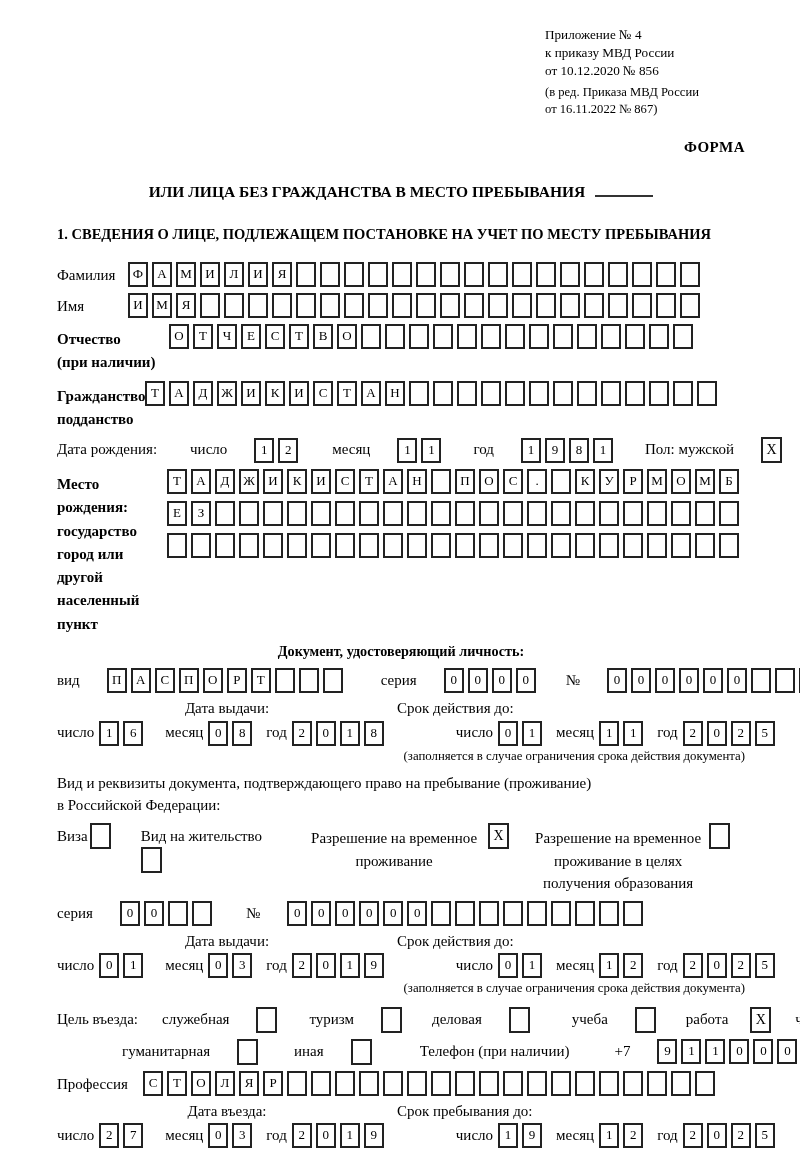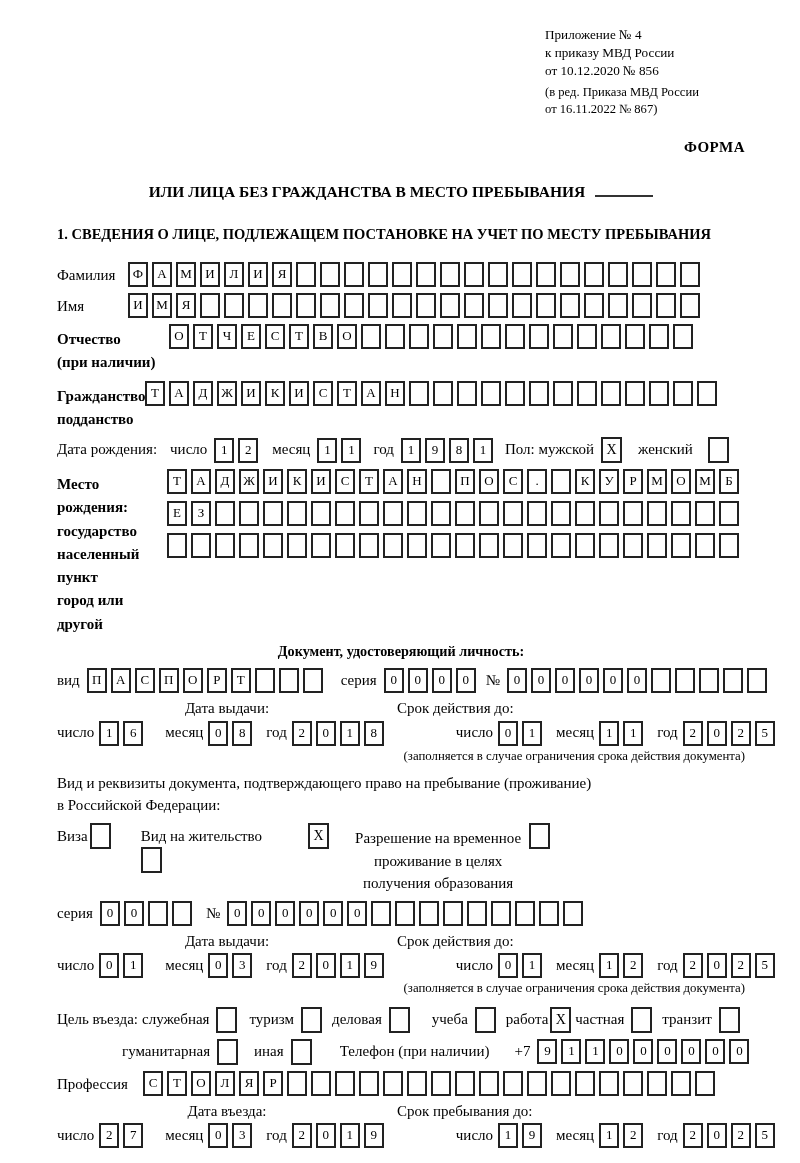--- a/index.html
+++ b/index.html
@@ -33,21 +33,21 @@
     background:#fff;
   }
   .stack .cells{display:block;margin-bottom:7px;}
 
   .cbox{
     display:inline-block;box-sizing:border-box;
     width:21px;height:26px;border:2px solid #222;
     font-size:14px;line-height:21px;text-align:center;vertical-align:middle;
     background:#fff;flex:0 0 auto;
   }
-  .inlrow{display:flex;align-items:center;margin-bottom:6px;flex-wrap:nowrap;}
+  .inlrow{display:flex;align-items:center;margin-bottom:6px;flex-wrap:nowrap;gap:20px;}
   .inlrow .lbl{margin-right:7px;white-space:nowrap;}
 
   .center-bold{text-align:center;font-weight:bold;font-size:14.2px;margin:2px 0 8px 0;}
 
   .dhead{display:flex;font-size:15px;margin-bottom:2px;}
   .dhead .dh-left{width:340px;text-align:center;}
   .dhead .dh-right{flex:1;text-align:left;}
   .drow{display:flex;align-items:center;margin-bottom:2px;}
   .dgroup{display:flex;align-items:center;}
   .dgroup .dlbl{margin-right:5px;white-space:nowrap;}
@@ -122,22 +122,22 @@
     <span class="lbl" style="margin-left:8px;">Пол: мужской</span>
     <span class="cbox">X</span>
     <span class="lbl" style="margin-left:16px;">женский</span>
     <span class="cbox" style="margin-left:8px;"></span>
   </div>
 
   <div class="frow stack" style="margin-top:6px;">
     <div class="flabel w110">
       <div>Место рождения:</div>
       <div>государство</div>
+      <div>город или другой</div>
       <div>населенный пункт</div>
-      <div>город или другой</div>
     </div>
     <div>
       <div class="cells"><span class="cell">Т</span><span class="cell">А</span><span class="cell">Д</span><span class="cell">Ж</span><span class="cell">И</span><span class="cell">К</span><span class="cell">И</span><span class="cell">С</span><span class="cell">Т</span><span class="cell">А</span><span class="cell">Н</span><span class="cell"></span><span class="cell">П</span><span class="cell">О</span><span class="cell">С</span><span class="cell">.</span><span class="cell"></span><span class="cell">К</span><span class="cell">У</span><span class="cell">Р</span><span class="cell">М</span><span class="cell">О</span><span class="cell">М</span><span class="cell">Б</span></div>
       <div class="cells"><span class="cell">Е</span><span class="cell">З</span><span class="cell"></span><span class="cell"></span><span class="cell"></span><span class="cell"></span><span class="cell"></span><span class="cell"></span><span class="cell"></span><span class="cell"></span><span class="cell"></span><span class="cell"></span><span class="cell"></span><span class="cell"></span><span class="cell"></span><span class="cell"></span><span class="cell"></span><span class="cell"></span><span class="cell"></span><span class="cell"></span><span class="cell"></span><span class="cell"></span><span class="cell"></span><span class="cell"></span></div>
       <div class="cells"><span class="cell"></span><span class="cell"></span><span class="cell"></span><span class="cell"></span><span class="cell"></span><span class="cell"></span><span class="cell"></span><span class="cell"></span><span class="cell"></span><span class="cell"></span><span class="cell"></span><span class="cell"></span><span class="cell"></span><span class="cell"></span><span class="cell"></span><span class="cell"></span><span class="cell"></span><span class="cell"></span><span class="cell"></span><span class="cell"></span><span class="cell"></span><span class="cell"></span><span class="cell"></span><span class="cell"></span></div>
     </div>
   </div>
 
   <div class="center-bold">Документ, удостоверяющий личность:</div>
 
@@ -180,20 +180,21 @@
   <div class="cbrow">
     <div class="cbitem">
       <span class="cblabel" style="margin-right:2px;">Виза</span>
       <span class="cbox"></span>
     </div>
     <div class="cbitem" style="margin-left:16px;flex-direction:column;">
       <span class="cblabel" style="margin-right:22px;">Вид на жительство</span>
       <span class="cbox"></span>
     </div>
     <div class="cbitem" style="margin-left:10px;">
+      <span class="cblabel ctr wl168">Разрешение на временное проживание</span>
       <span class="cbox">X</span>
     </div>
     <div class="cbitem" style="margin-left:12px;margin-right:0;">
       <span class="cblabel ctr wl175">Разрешение на временное проживание в целях получения образования</span>
       <span class="cbox"></span>
     </div>
   </div>
 
   <div class="inlrow" style="margin-top:6px;">
     <span class="lbl">серия</span>

